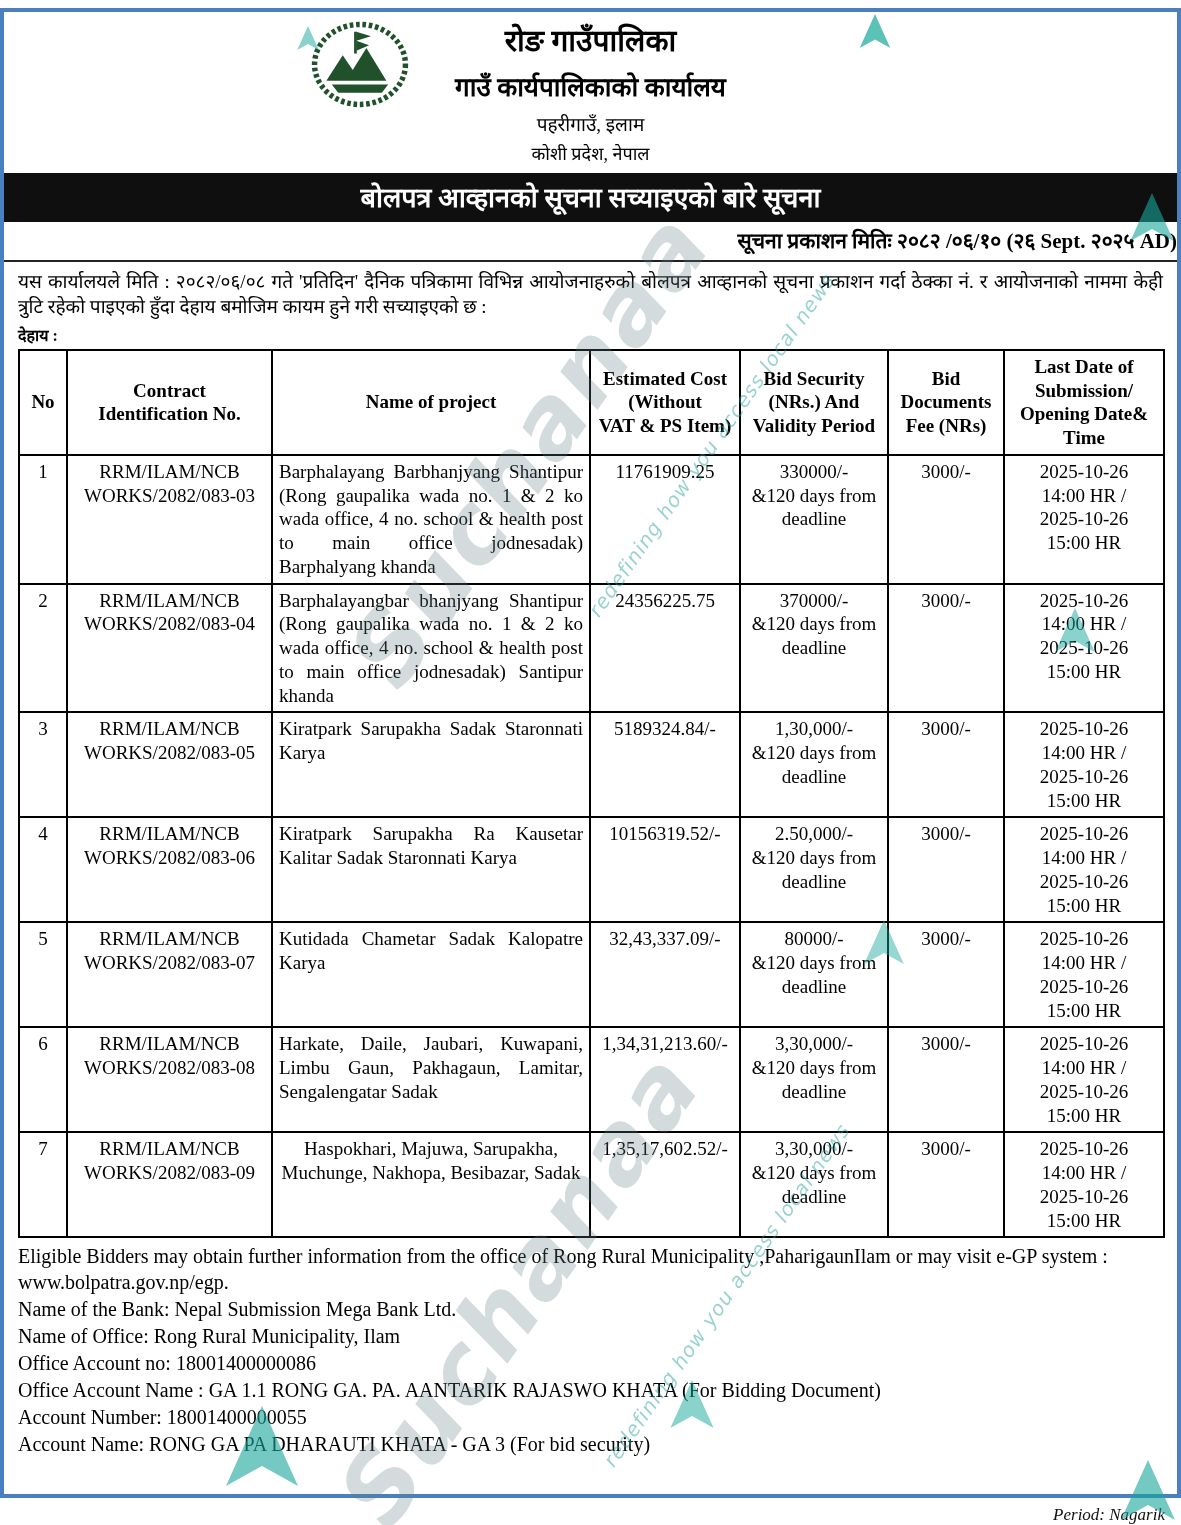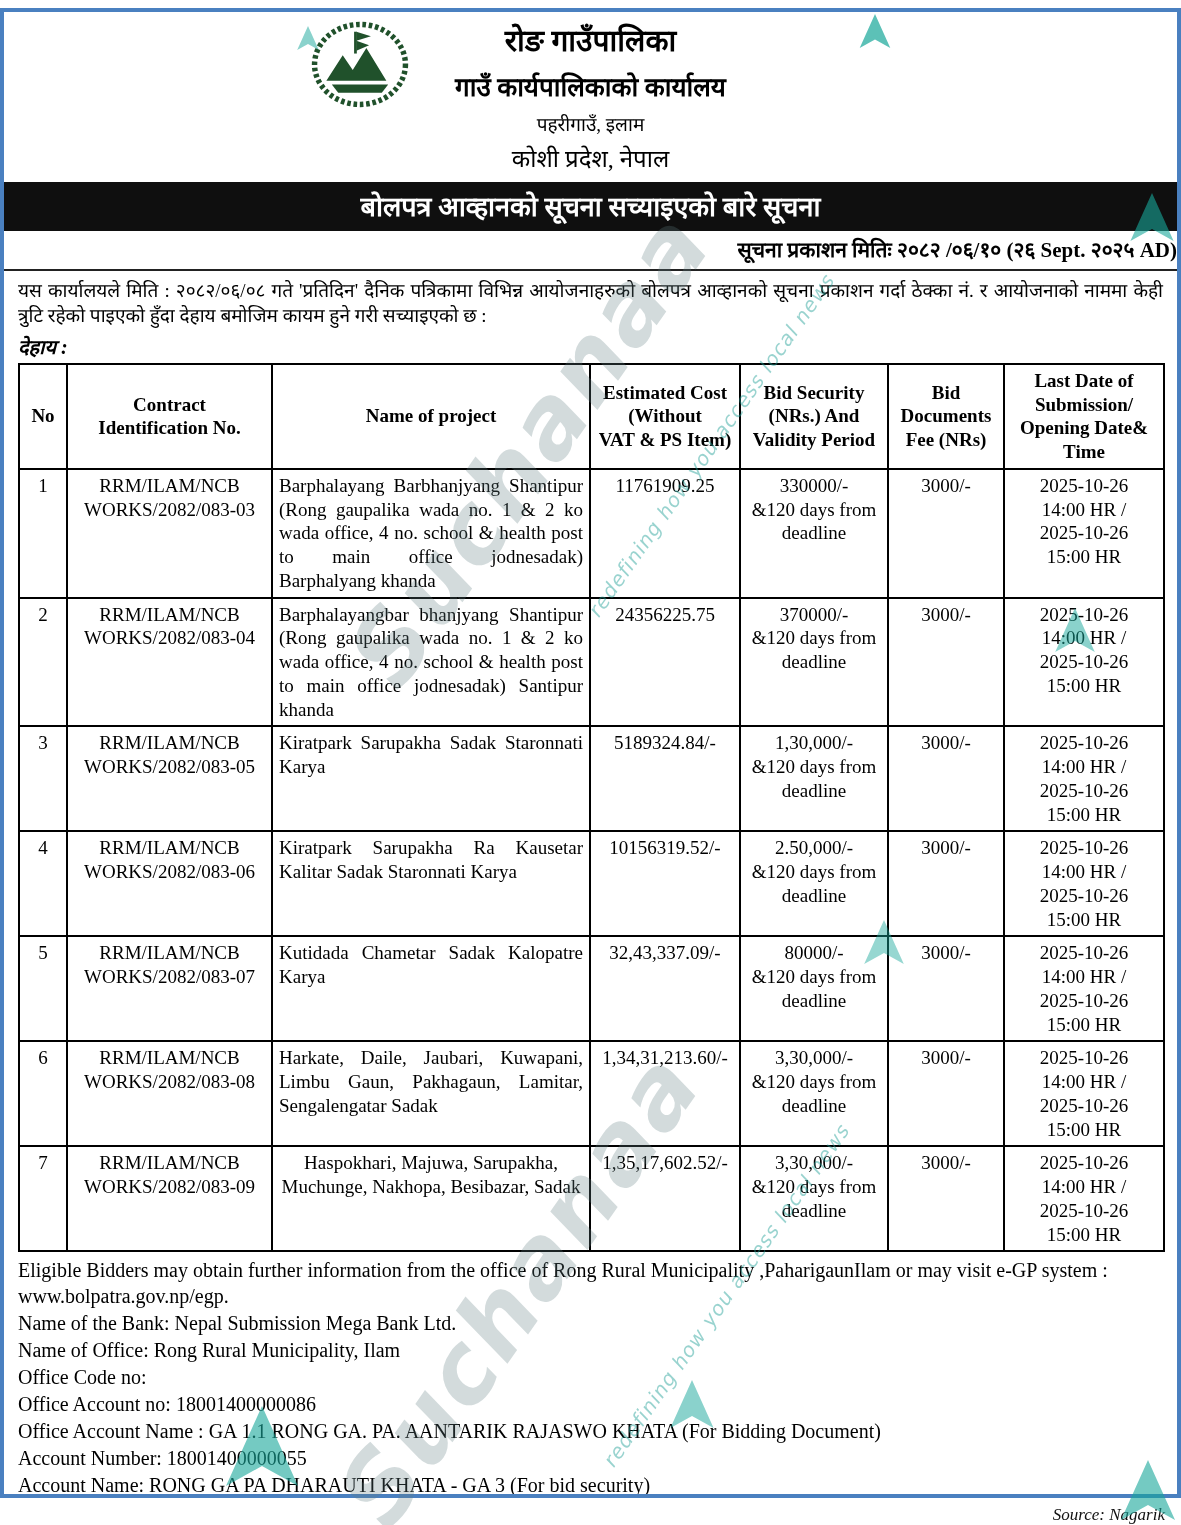--- a/index.html
+++ b/index.html
@@ -8,27 +8,27 @@
 
   .page { position:relative; width:1181px; height:1525px; background:#fff; overflow:hidden; margin:8px auto; }
   .doc  { position:absolute; left:0; top:0; width:1181px; height:1490px; border:4px solid #4a80c0; background:#fff; padding:6px 14px 8px; overflow:hidden; }
 
   
   .header { position:relative; text-align:center; padding-top:4px; }
   .emblem { position:absolute; left:292px; top:2px; width:100px; height:88px; }
   .org      { font-size:30px; font-weight:bold; line-height:1.25; }
   .office   { font-size:26px; font-weight:bold; margin-top:8px; }
   .place    { font-size:19px; margin-top:7px; }
-  .province { font-size:24px; margin-top:4px; }
+  .province { font-size:18px; margin-top:4px; }
 
   .black-bar { background:#0f0f0f; color:#fff; text-align:center; font-size:27px; font-weight:bold; padding:5px 16px 7px; margin:8px -14px 0; }
   .date-line { text-align:right; font-size:21px; font-weight:bold; padding:4px 0 6px; margin:0 -14px; border-bottom:2px solid #222; }
 
   .body-text { font-size:19px; line-height:1.35; text-align:justify; margin-top:7px; }
-  .details-label { font-size:20px; font-weight:bold; margin:4px 0 3px;font-style:italic; }
+  .details-label { font-size:16px; font-weight:bold; margin:4px 0 3px; }
 
   
   table { width:100%; border-collapse:collapse; table-layout:fixed; }
   th, td { border:2px solid #000; padding:4px 6px; }
   th { font-size:19px; font-weight:bold; text-align:center; vertical-align:middle; white-space:pre-line; line-height:1.25; }
   td { font-size:19px; vertical-align:top; line-height:1.25; }
   .cell-no, .cell-contract, .cell-cost, .cell-security, .cell-fee, .cell-date { text-align:center; white-space:pre-line; }
   .cell-project { text-align:justify; }
 
   
@@ -216,31 +216,30 @@
 2025-10-26
 15:00 HR</td>
           </tr>
         </tbody>
     </table>
 
     <div class="footer">
       <p>Eligible Bidders may obtain further information from the office of Rong Rural Municipality ,PaharigaunIlam or may visit e-GP system : www.bolpatra.gov.np/egp.</p>
       <p>Name of the Bank: Nepal Submission Mega Bank Ltd.</p>
       <p>Name of Office: Rong Rural Municipality, Ilam</p>
-      <p>Office Code no:</p>
       <p>Office Account no: 18001400000086</p>
       <p>Office Account Name : GA 1.1 RONG GA. PA. AANTARIK RAJASWO KHATA (For Bidding Document)</p>
       <p>Account Number: 18001400000055</p>
       <p>Account Name: RONG GA PA DHARAUTI KHATA - GA 3 (For bid security)</p>
 
     </div>
 
   </div>
 
-  <div class="source">Source: Nagarik</div>
+  <div class="source">Period: Nagarik</div>
 
   <div class="wm wm1">Suchanaa</div>
   <div class="wm-tag wm-tag1">redefining how you access local news</div>
   <div class="wm wm2">Suchanaa</div>
   <div class="wm-tag wm-tag2">redefining how you access local news</div>
 
   <svg class="arrow" style="left:296px;top:18px;width:24px;height:24px;opacity:.5" viewBox="0 0 100 100">
       <polygon points="50,0 95,100 50,75 5,100" fill="#18a79a"></polygon>
     </svg>
   <svg class="arrow" style="left:858px;top:6px;width:34px;height:34px;opacity:.7" viewBox="0 0 100 100">

